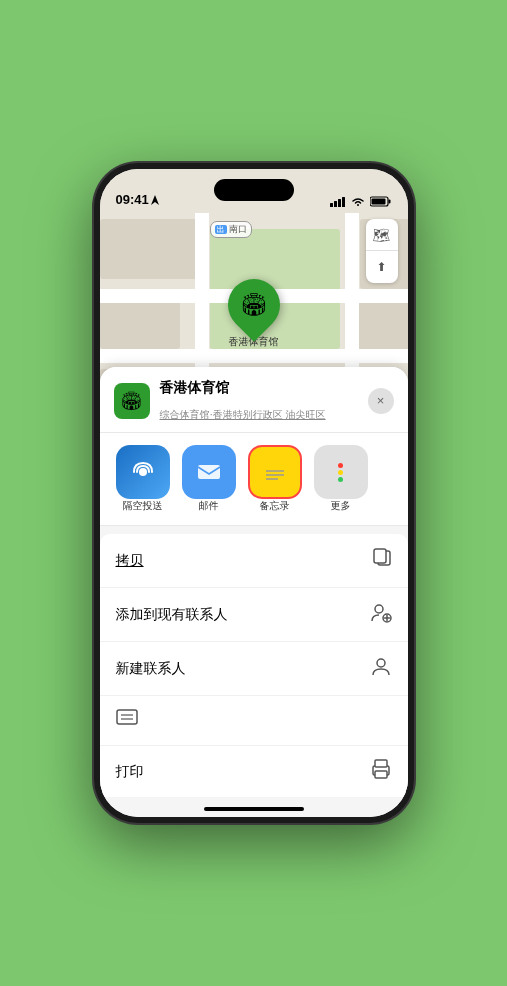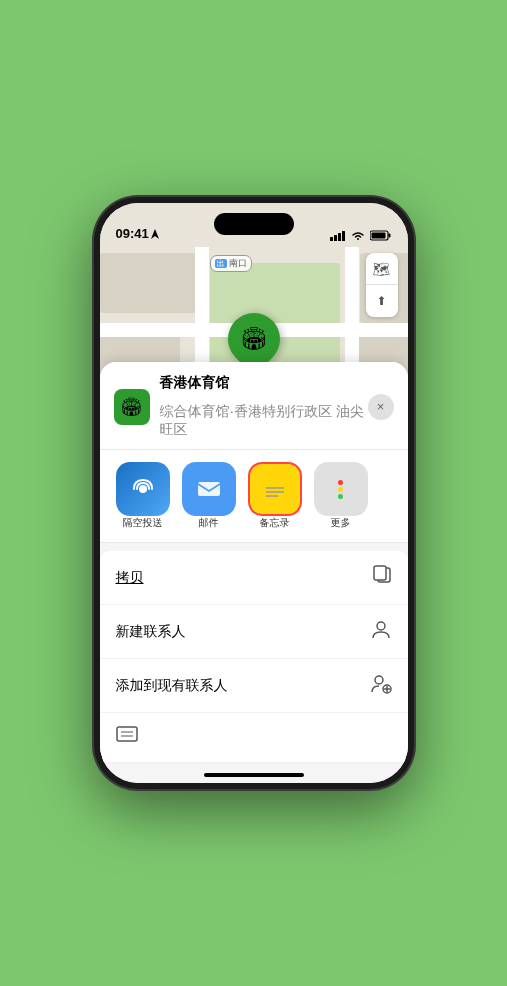--- a/index.html
+++ b/index.html
@@ -8,21 +8,21 @@
       background: #7dc86e;
       display: flex;
       justify-content: center;
       align-items: center;
       min-height: 100vh;
       font-family: -apple-system, 'PingFang SC', 'Helvetica Neue', sans-serif;
     }
 
     .phone-frame {
       width: 320px;
-      height: 592px;
+      height: 660px;
       background: #1a1a1a;
       border-radius: 44px;
       position: relative;
       box-shadow: 0 0 0 2px #3a3a3a, 0 20px 60px rgba(0,0,0,0.5);
       overflow: hidden;
     }
 
     .phone-screen {
       position: absolute;
       top: 6px;
@@ -221,23 +221,24 @@
       flex: 1;
     }
 
     .venue-name {
       font-size: 14px;
       font-weight: 600;
       color: #000;
     }
 
     .venue-sub {
-      font-size: 14px;
+      font-size: 10px;
       color: #888;
       margin-top: 11px;
+      text-decoration: underline;
     }
 
     .close-btn {
       width: 26px;
       height: 26px;
       background: #e0e0e0;
       border-radius: 50%;
       display: flex;
       align-items: center;
       justify-content: center;
@@ -478,52 +479,62 @@
           <span class="action-label">拷贝</span>
           <span class="action-icon">
             <svg width="20" height="22" viewBox="0 0 20 22" fill="none">
               <rect x="6" y="4" width="12" height="14" rx="2" stroke="#555" stroke-width="1.5"></rect>
               <rect x="2" y="2" width="12" height="14" rx="2" fill="white" stroke="#555" stroke-width="1.5"></rect>
             </svg>
           </span>
         </div>
 
         <div class="action-item">
-          <span class="action-label">新建联系人</span>
-          <span class="action-icon">
-            <svg width="22" height="22" viewBox="0 0 22 22" fill="none">
-              <circle cx="11" cy="8" r="4" stroke="#555" stroke-width="1.5"></circle>
-              <path d="M3,20 Q3,14 11,14 Q19,14 19,20" stroke="#555" stroke-width="1.5" fill="none"></path>
-            </svg>
-          </span>
-        </div>
-
-        <div class="action-item">
           <span class="action-label">添加到现有联系人</span>
           <span class="action-icon">
             <svg width="22" height="22" viewBox="0 0 22 22" fill="none">
               <circle cx="9" cy="8" r="4" stroke="#555" stroke-width="1.5"></circle>
               <path d="M2,20 Q2,14 9,14" stroke="#555" stroke-width="1.5" fill="none"></path>
               <circle cx="17" cy="17" r="4" fill="white" stroke="#555" stroke-width="1.5"></circle>
               <line x1="17" y1="14.5" x2="17" y2="19.5" stroke="#555" stroke-width="1.5" stroke-linecap="round"></line>
               <line x1="14.5" y1="17" x2="19.5" y2="17" stroke="#555" stroke-width="1.5" stroke-linecap="round"></line>
             </svg>
           </span>
         </div>
 
         <div class="action-item">
+          <span class="action-label">新建联系人</span>
+          <span class="action-icon">
+            <svg width="22" height="22" viewBox="0 0 22 22" fill="none">
+              <circle cx="11" cy="8" r="4" stroke="#555" stroke-width="1.5"></circle>
+              <path d="M3,20 Q3,14 11,14 Q19,14 19,20" stroke="#555" stroke-width="1.5" fill="none"></path>
+            </svg>
+          </span>
+        </div>
+
+        <div class="action-item">
           <span class="action-icon">
             <svg width="22" height="18" viewBox="0 0 22 18" fill="none">
               <rect x="1" y="1" width="20" height="14" rx="2" stroke="#555" stroke-width="1.5"></rect>
               <line x1="5" y1="6" x2="17" y2="6" stroke="#555" stroke-width="1.2"></line>
               <line x1="5" y1="10" x2="17" y2="10" stroke="#555" stroke-width="1.2"></line>
             </svg>
           </span>
         </div>
 
+        <div class="action-item" style="border-bottom:none;">
+          <span class="action-label">打印</span>
+          <span class="action-icon">
+            <svg width="22" height="20" viewBox="0 0 22 20" fill="none">
+              <rect x="3" y="7" width="16" height="9" rx="1.5" stroke="#555" stroke-width="1.5"></rect>
+              <rect x="5" y="1" width="12" height="7" rx="1" fill="white" stroke="#555" stroke-width="1.5"></rect>
+              <rect x="5" y="12" width="12" height="7" rx="1" fill="white" stroke="#555" stroke-width="1.5"></rect>
+            </svg>
+          </span>
+        </div>
       </div>
 
     </div>
 
     <div class="home-bar"></div>
 
   </div>
 </div>
 
 </body></html>

